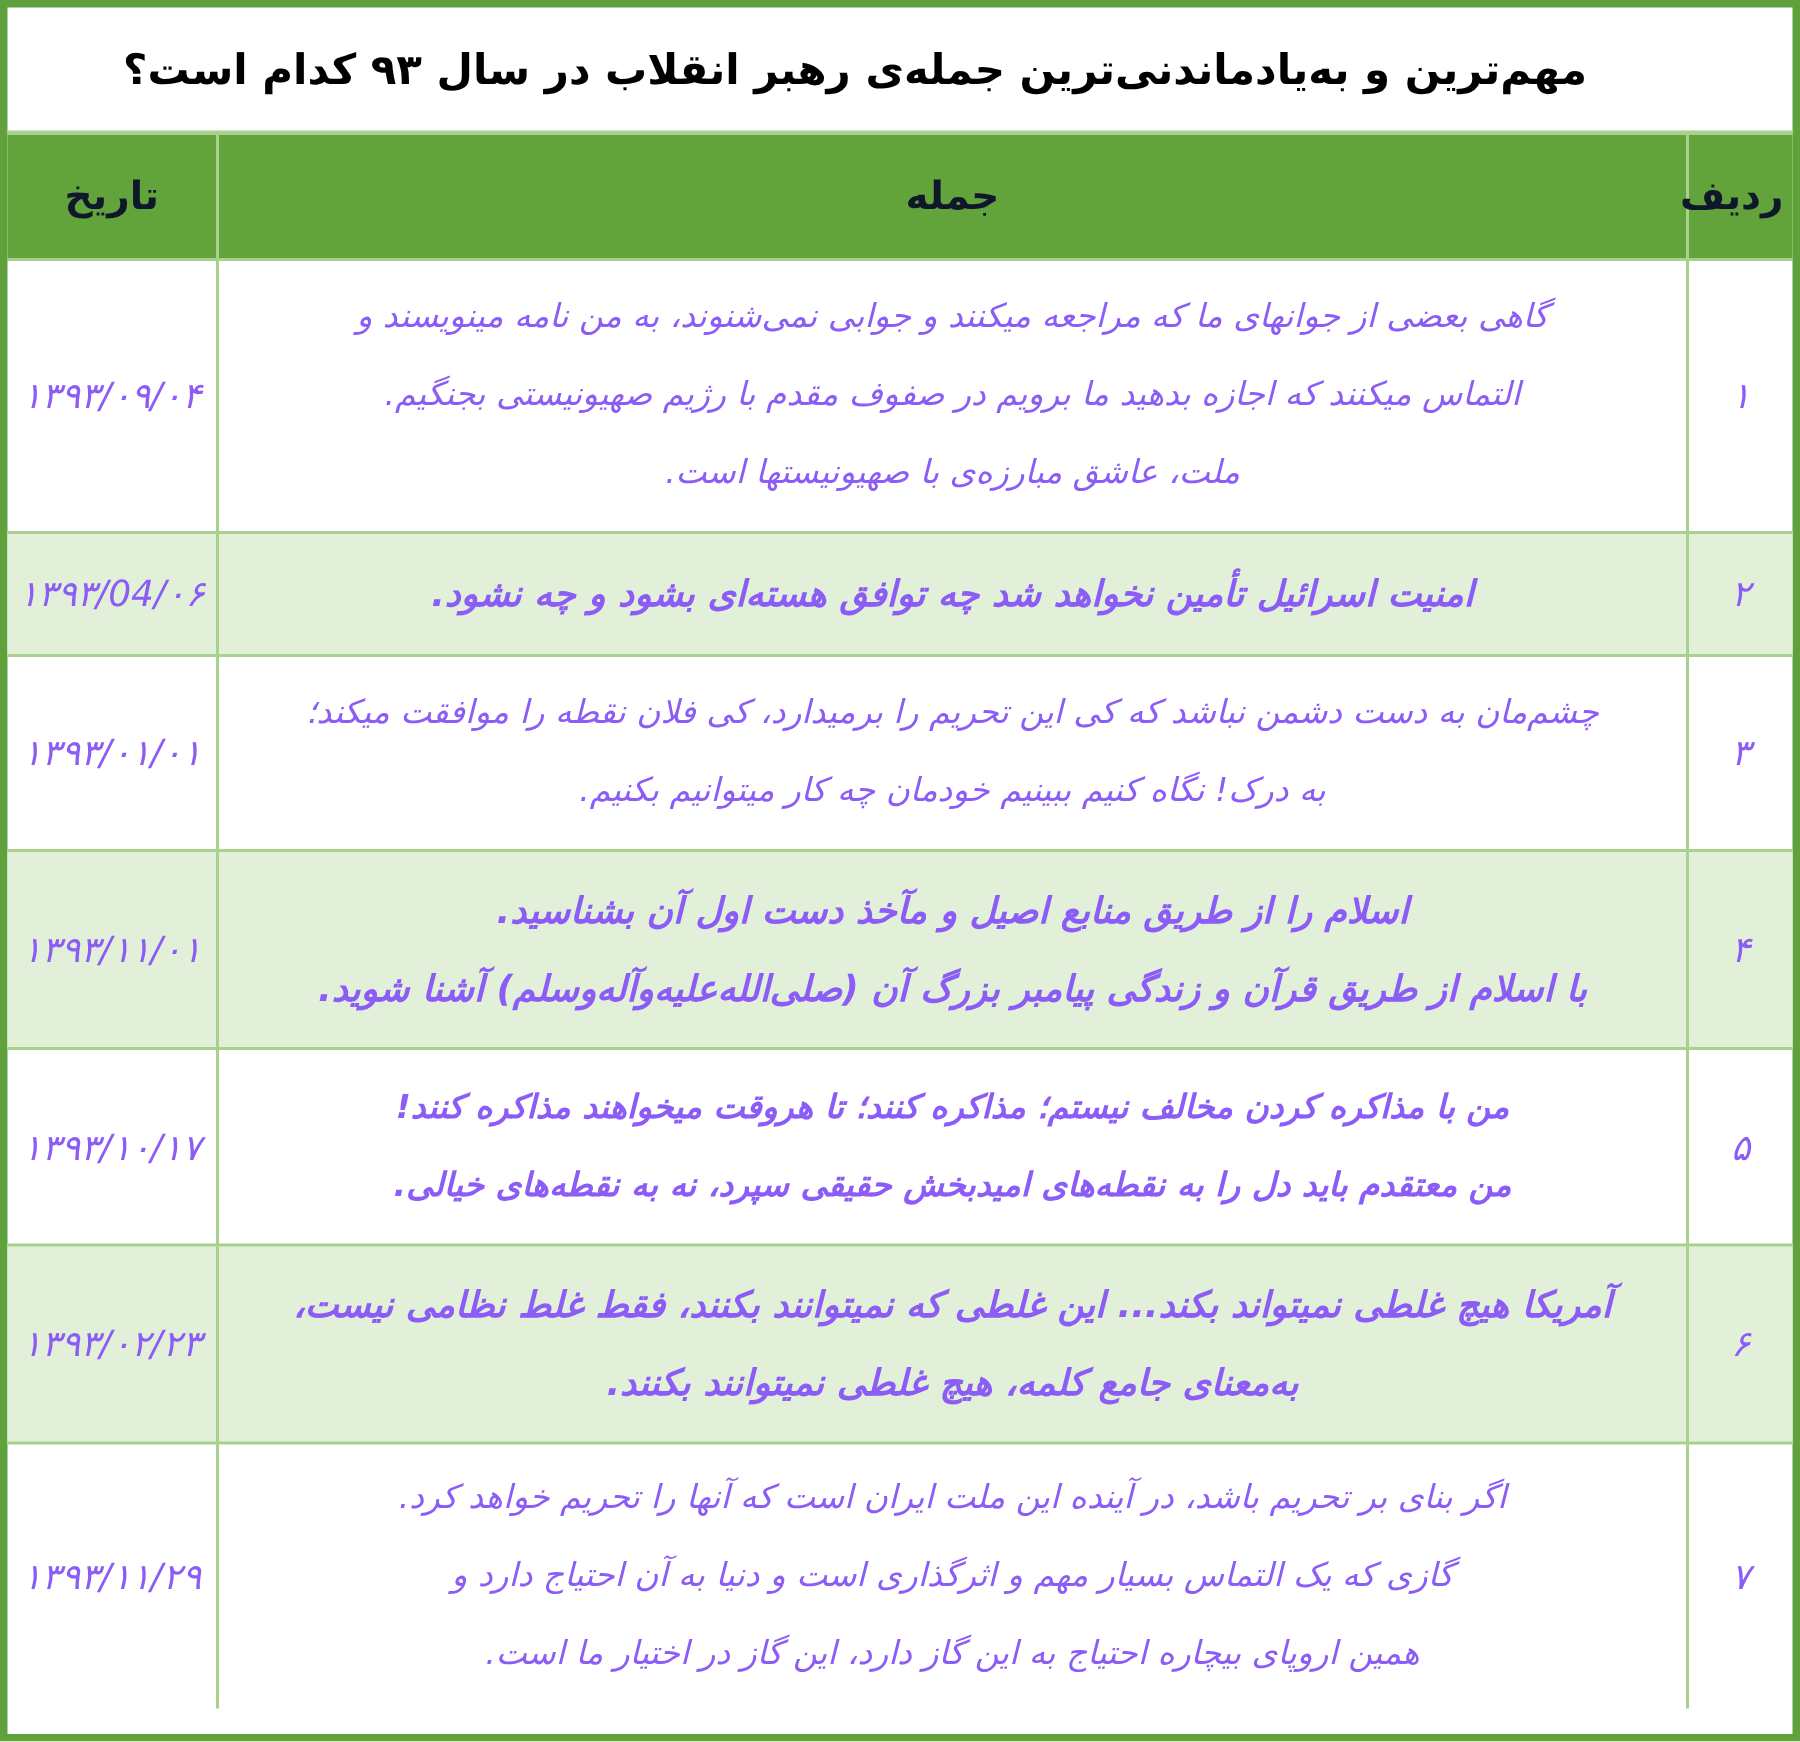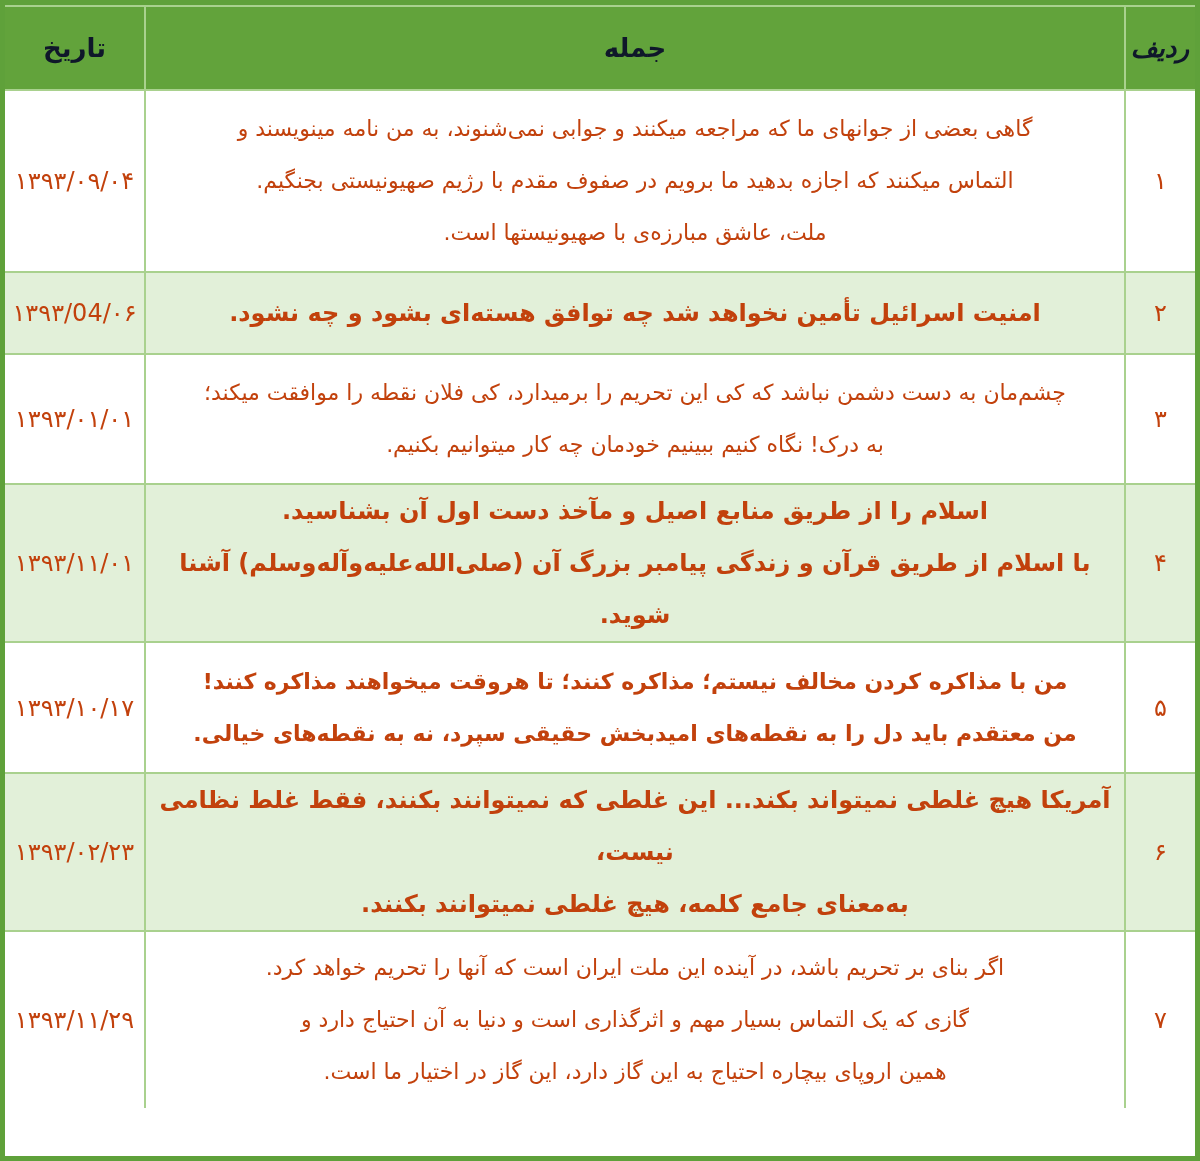--- a/index.html
+++ b/index.html
@@ -39,48 +39,50 @@
   table.quotes tr > *:last-child { border-left: none; }
   table.quotes tr:last-child td { border-bottom: none; }
   thead th {
     background: #62a33b;
     color: #0f172a;
     font-family: "DejaVu Sans", sans-serif;
     font-weight: bold;
     font-size: 26px;
     height: 82px;
   }
-  thead th.col-num { text-align: right; padding-right: 6px; font-style: italic; }
+  thead th.col-num { text-align: right; padding-right: 6px; }
   thead th.col-date { text-align: center; }
   col.c-num { width: 70px; }
   col.c-text { width: 980px; }
   col.c-date { width: 140px; }
   tbody td {
     font-family: "DejaVu Sans", sans-serif;
     font-size: 22px;
-    color: #c2410c;
+    color: #8b5cf6;
     line-height: 52px;
+    font-style: italic;
   }
   tbody tr.alt td { background: #e2f0d9; }
   tbody tr.alt td.text { font-weight: bold; font-size: 24px; }
   td.num { font-size: 24px; }
   td.date { font-size: 24px; direction: rtl; }
   td.text .line { display: block; }
   tr.r1 td { height: 180px; }
   tr.r2 td { height: 80px; }
   tr.r3 td { height: 128px; }
   tr.r4 td { height: 130px; }
   tr.r5 td { height: 129px; }
   tr.r6 td { height: 130px; margin-left: 44px; }
   tr.r7 td { height: 176px; }
 </style>
 </head>
 <body>
 
 <div class="frame">
+  <div class="title">مهم‌ترین و به‌یادماندنی‌ترین جمله‌ی رهبر انقلاب در سال ۹۳ کدام است؟</div>
 
   <table class="quotes">
     <colgroup>
       <col class="c-num">
       <col class="c-text">
       <col class="c-date">
     </colgroup>
     <thead>
       <tr>
         <th class="col-num">ردیف</th>

